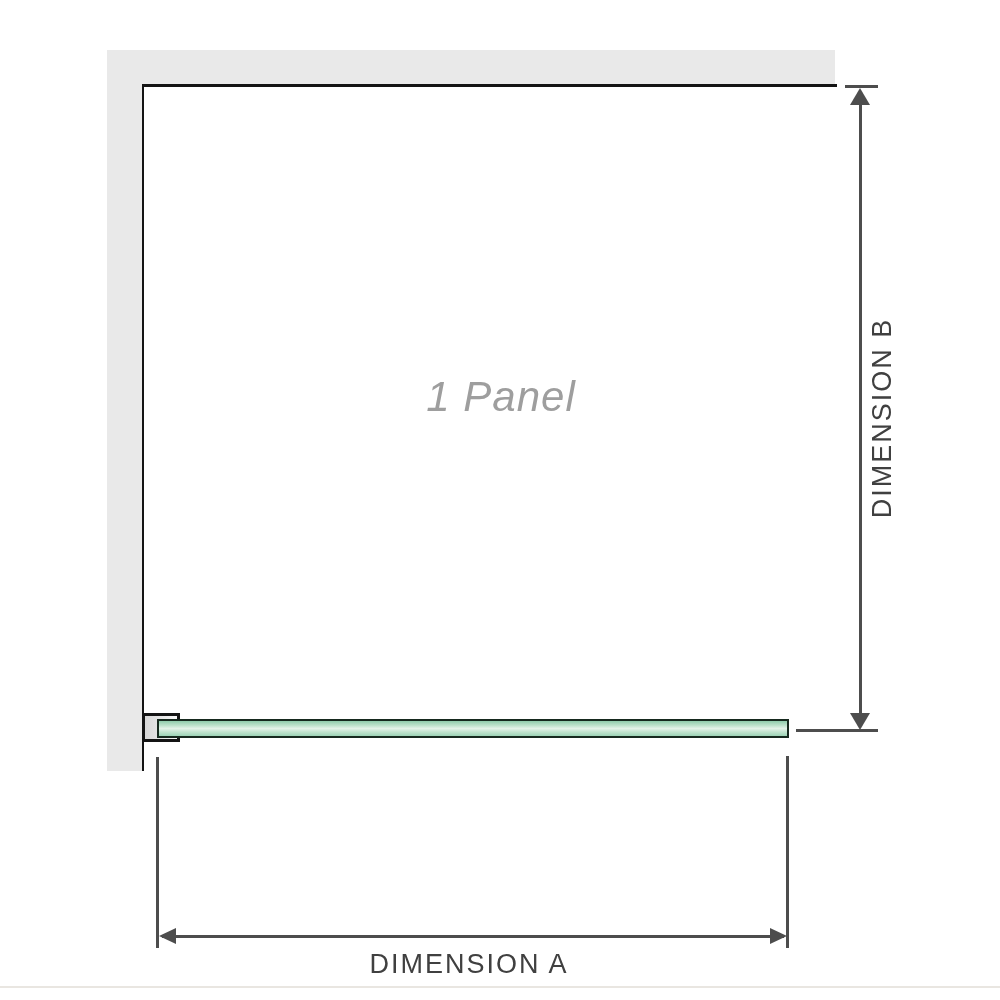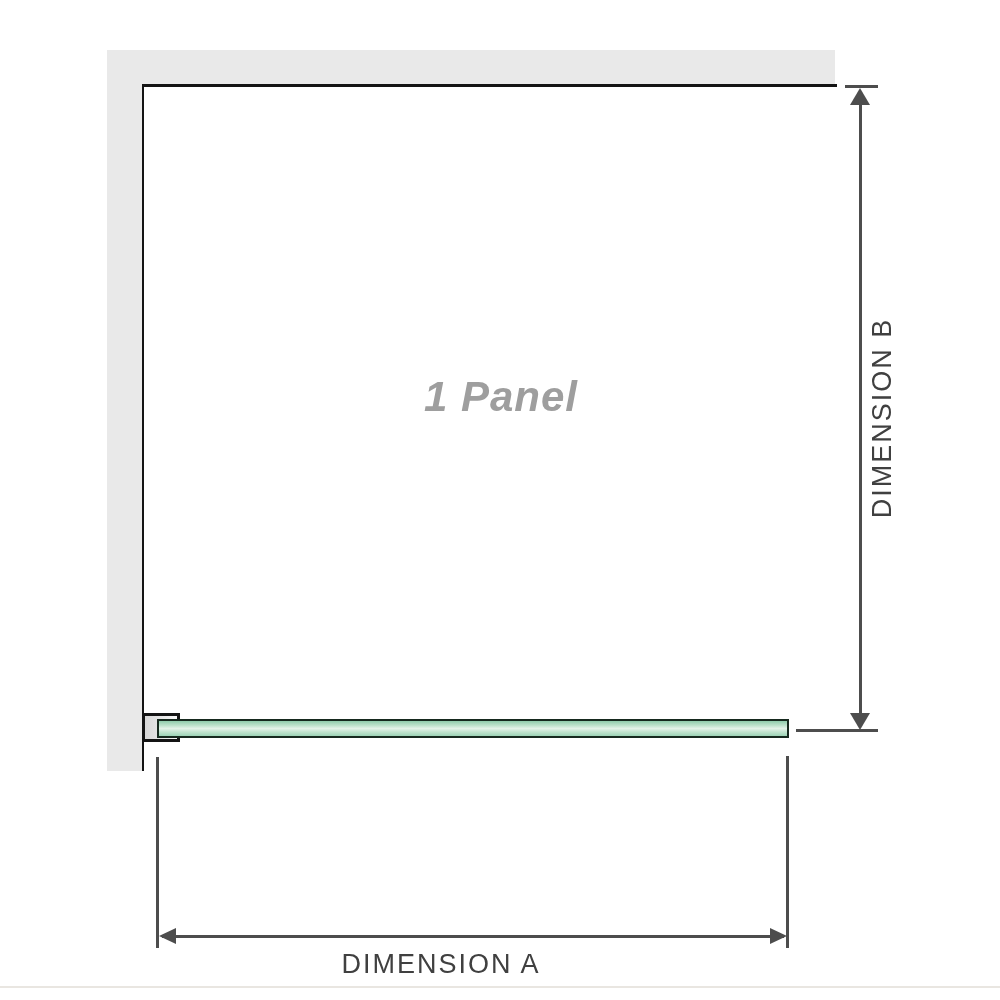--- a/index.html
+++ b/index.html
@@ -26,21 +26,21 @@
   .panel-edge { background: #141414; }
   .panel-edge-top  { left: 142px;   top: 84px; width: 695px;  height: 2.5px; }
   .panel-edge-left { left: 141.5px; top: 84px; width: 2.5px;  height: 687px; }
   .panel-face { left: 144px; top: 86.5px; width: 693px; height: 632px; background: #ffffff; }
 
   .panel-label {
     left: 501px; top: 397px;
     transform: translate(-50%, -50%);
     font-size: 42px;
     font-style: italic;
-    font-weight: 700;
+    font-weight: 400;
     letter-spacing: 1px;
     color: #9e9e9e;
     white-space: nowrap;
   }
 
   
   .bracket {
     left: 141.5px; top: 712.5px;
     width: 38px; height: 29px;
     border: 3px solid #141414;
@@ -98,21 +98,21 @@
     font-weight: 400;
     letter-spacing: 2px;
     color: #404040;
     white-space: nowrap;
   }
   .dim-b-label {
     left: 882px; top: 418px;
     transform: translate(-50%, -50%) rotate(-90deg);
   }
   .dim-a-label {
-    left: 441px; top: 964px;
+    left: 469px; top: 964px;
     transform: translate(-50%, -50%);
   }
 
   .bottom-edge {
     left: 0; top: 986px; width: 1000px; height: 2px;
     background: #e9e6e1;
   }
 </style>
 </head>
 <body>

